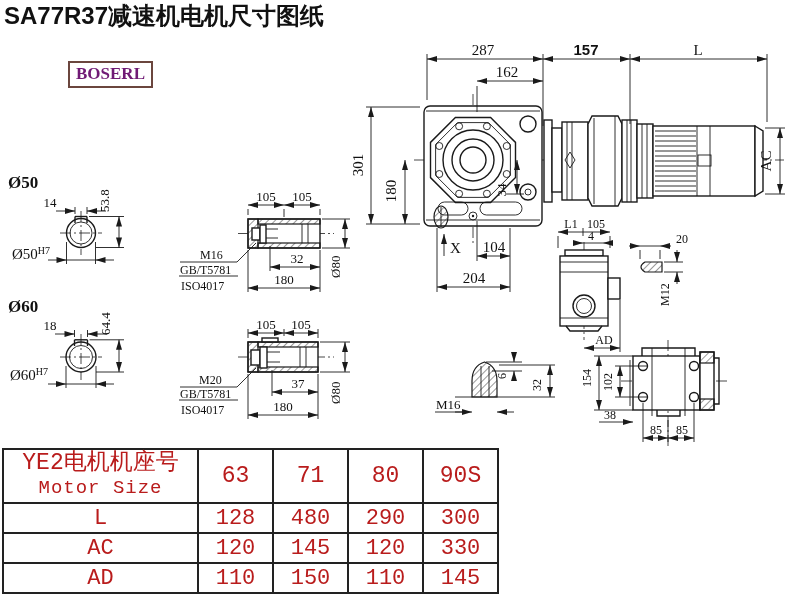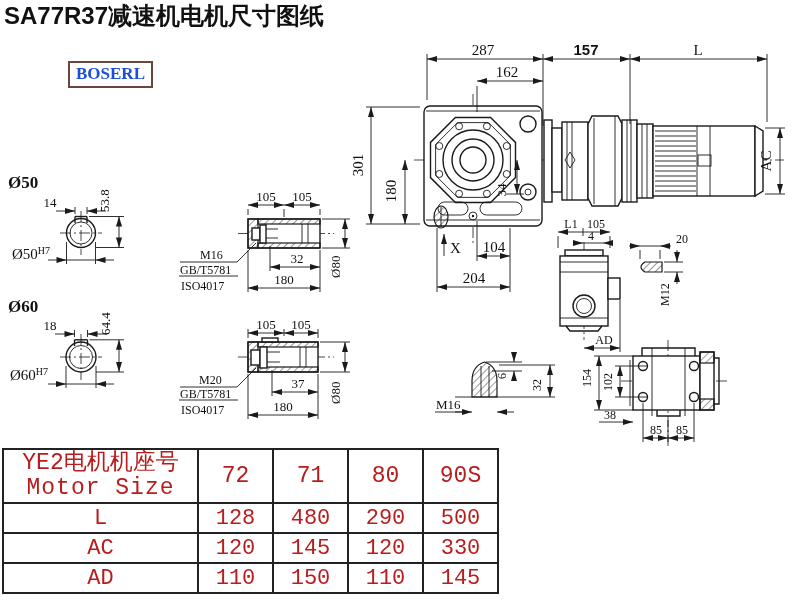--- a/index.html
+++ b/index.html
@@ -1,37 +1,37 @@
 <!DOCTYPE html>
 <html><head>
 <meta charset="utf-8">
 <style>
   html,body{margin:0;padding:0;background:#fff;width:800px;height:613px;overflow:hidden}
   #stage{position:relative;width:800px;height:613px;background:#fff;font-family:"Liberation Sans",sans-serif}
   #title{position:absolute;left:4px;top:0px;font-size:24px;font-weight:bold;color:#111;letter-spacing:0px;white-space:nowrap}
   #logo{position:absolute;left:68px;top:61px;border:2px solid #6b463e;padding:0px 6px 1px 6px;background:#fff;
-        color:#1d4ed8;font-family:"Liberation Serif",serif;font-weight:bold;font-size:17px;line-height:22px}
+        color:#701a75;font-family:"Liberation Serif",serif;font-weight:bold;font-size:17px;line-height:22px}
   svg{position:absolute;left:0;top:0}
   .s{fill:#fff;stroke:#1a1a1a;stroke-width:1.4}
   .s1{fill:none;stroke:#1a1a1a;stroke-width:1.4}
   .t{fill:none;stroke:#1a1a1a;stroke-width:0.9}
   .cl{fill:none;stroke:#1a1a1a;stroke-width:0.8;stroke-dasharray:11 3 2 3}
   .dm{fill:none;stroke:#1a1a1a;stroke-width:0.9}
   .hx{fill:url(#h);stroke:#1a1a1a;stroke-width:1.2}
   text{fill:#111}
   .d{font-family:"Liberation Serif",serif;font-size:13px}
   .d15{font-family:"Liberation Serif",serif;font-size:15px}
   .db{font-family:"Liberation Sans",sans-serif;font-weight:bold;font-size:15px}
   .lab{font-family:"Liberation Serif",serif;font-size:17px;font-weight:600}
   .sm{font-family:"Liberation Serif",serif;font-size:12px}
   #dimtable{position:absolute;left:2px;top:448px;border-collapse:collapse;table-layout:fixed;
             font-family:Liberation Mono, monospace;color:#b91c1c}
   #dimtable td{border:2px solid #222;text-align:center;vertical-align:middle;padding:0}
   #dimtable .hd{width:193px;font-size:21px;line-height:25px}
-  #dimtable .hd .en{font-size:23px;letter-spacing:1px}
+  #dimtable .hd .en{font-size:19px;letter-spacing:1px}
   #dimtable .c{width:73px}
   #dimtable tr.r1 td{height:52px;font-size:23px}
   #dimtable tr.rr td{height:28px;font-size:22px}
 </style>
 </head>
 <body>
 
 <div id="stage">
 
 <svg width="800" height="462" viewBox="0 0 800 462">
@@ -379,31 +379,31 @@
 <div id="title">SA77R37减速机电机尺寸图纸</div>
 <div id="logo">BOSERL</div>
 
 <table id="dimtable">
   <tbody>
         <tr class="r1">
     <td class="hd">
       <div>YE2电机机座号</div>
       <div class="en">Motor Size</div>
     </td>
-    <td class="c">72</td>
+    <td class="c">63</td>
     <td class="c">71</td>
     <td class="c">80</td>
     <td class="c">90S</td>
   </tr>
   <tr class="rr">
     <td>L</td>
     <td>128</td>
     <td>480</td>
     <td>290</td>
-    <td>500</td>
+    <td>300</td>
   </tr>
   <tr class="rr">
     <td>AC</td>
     <td>120</td>
     <td>145</td>
     <td>120</td>
     <td>330</td>
   </tr>
   <tr class="rr">
     <td>AD</td>

